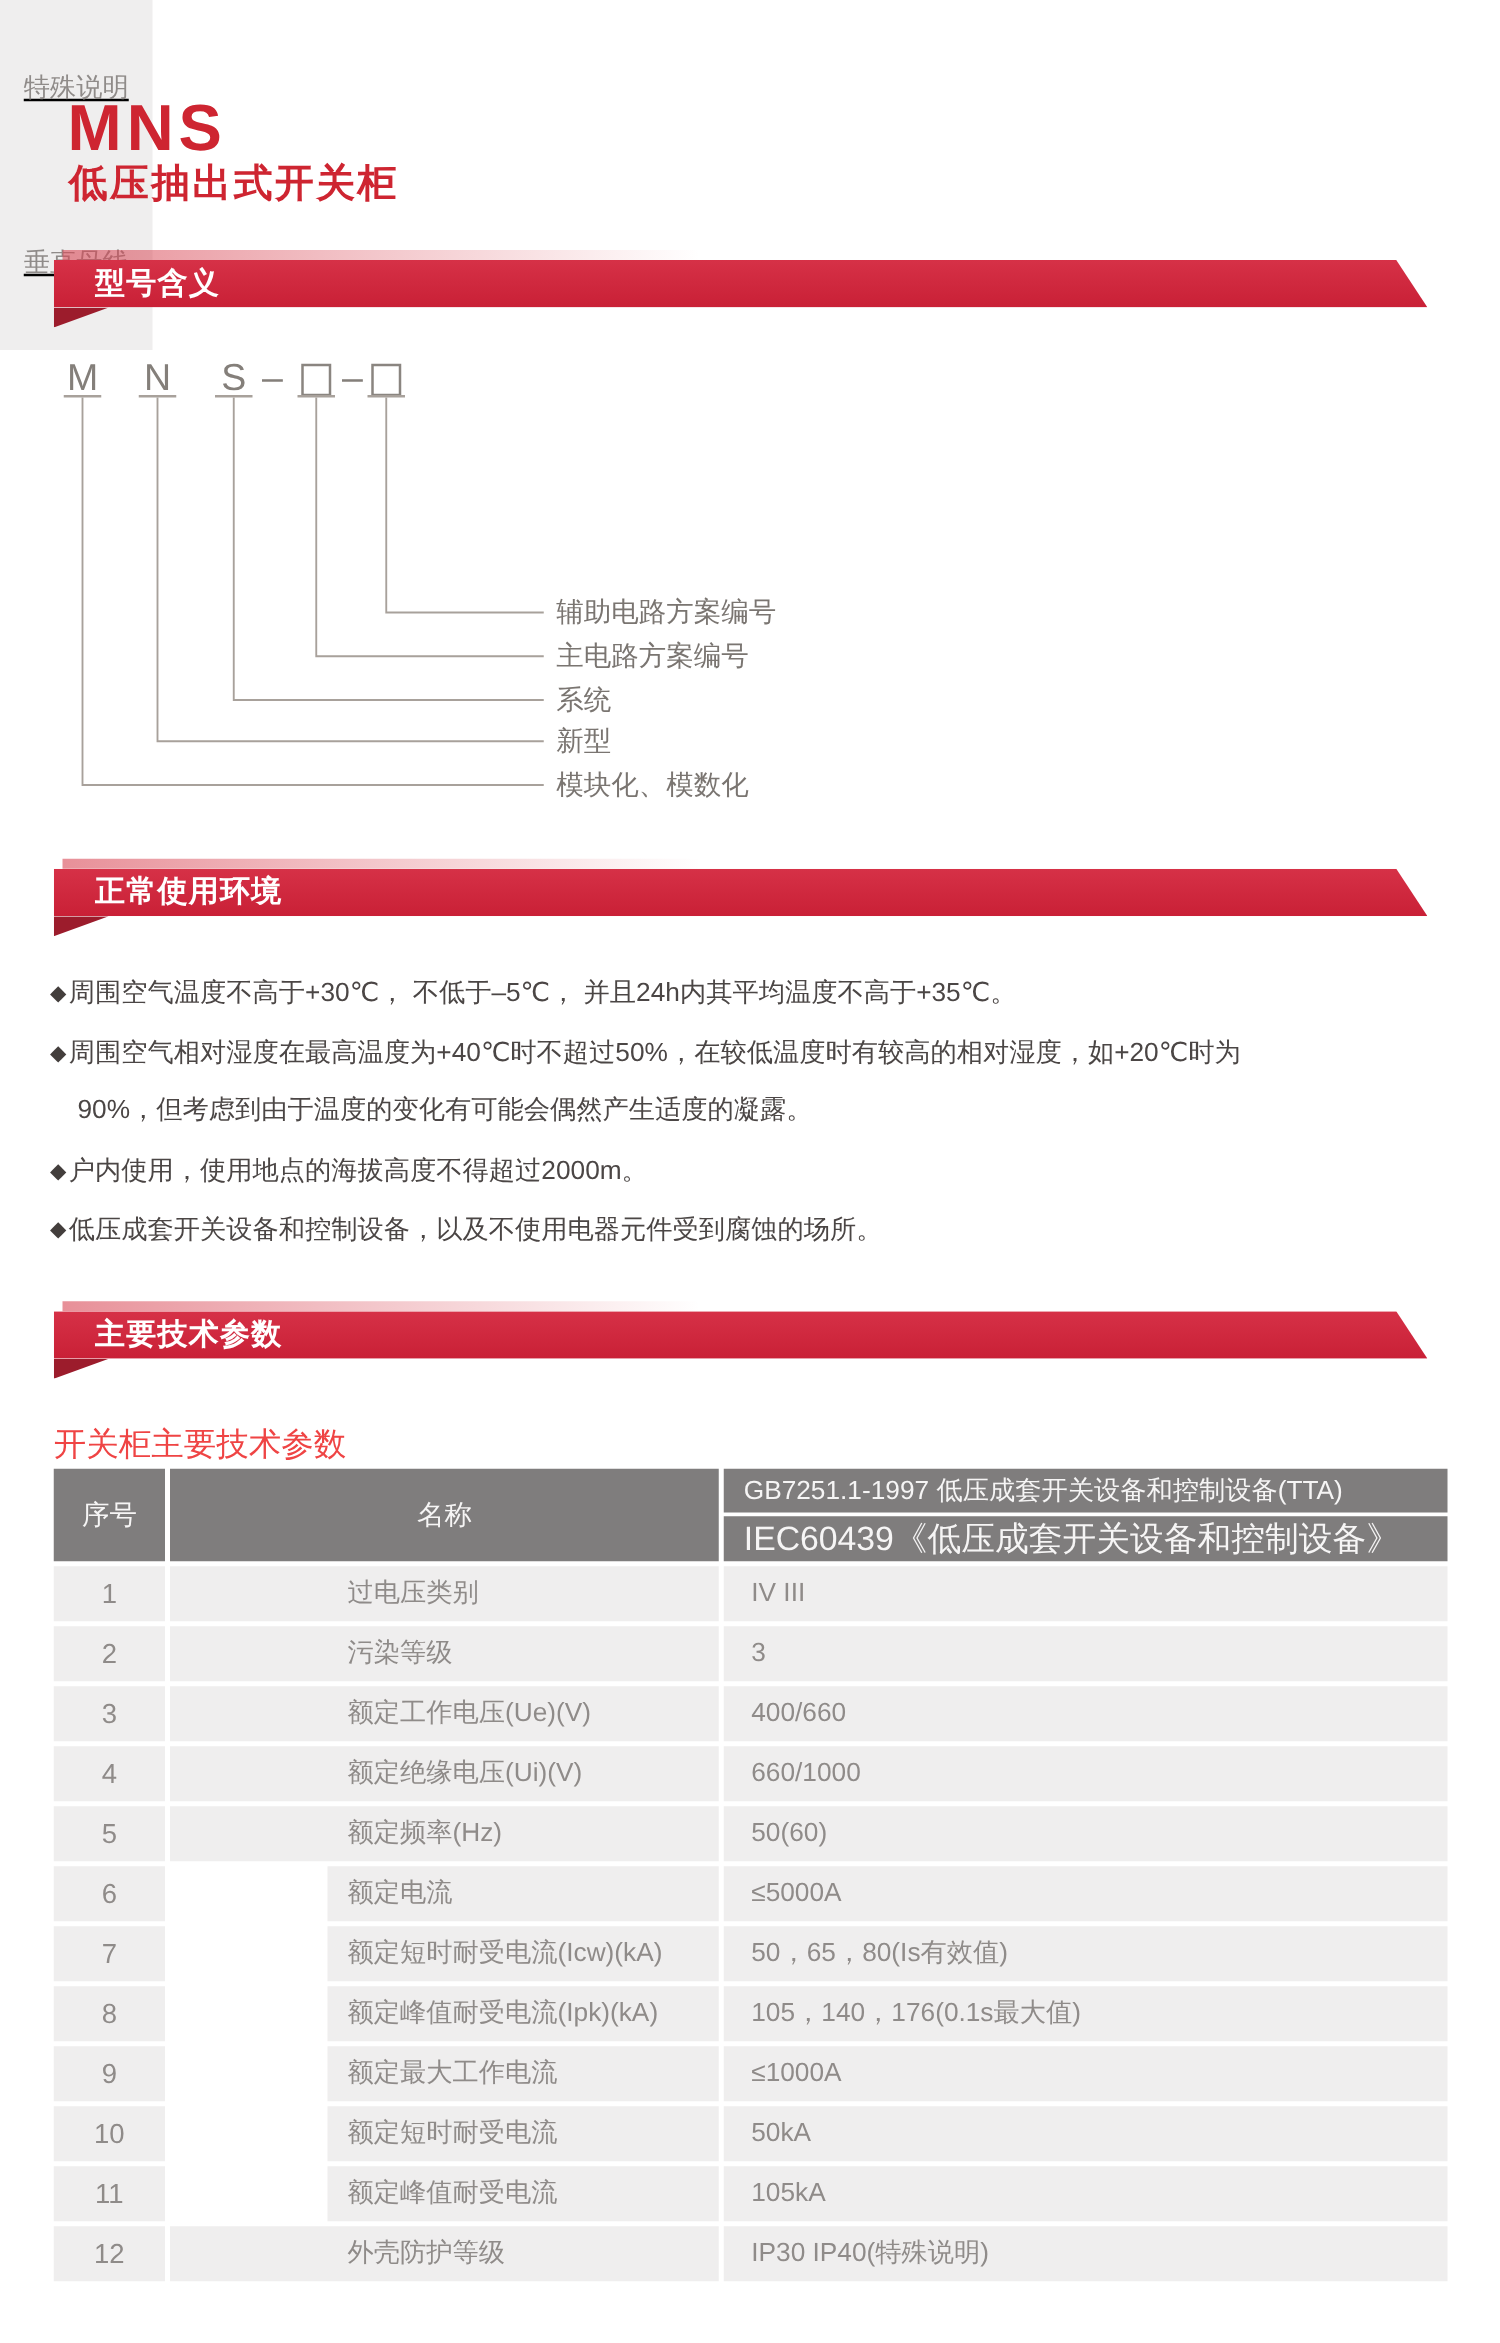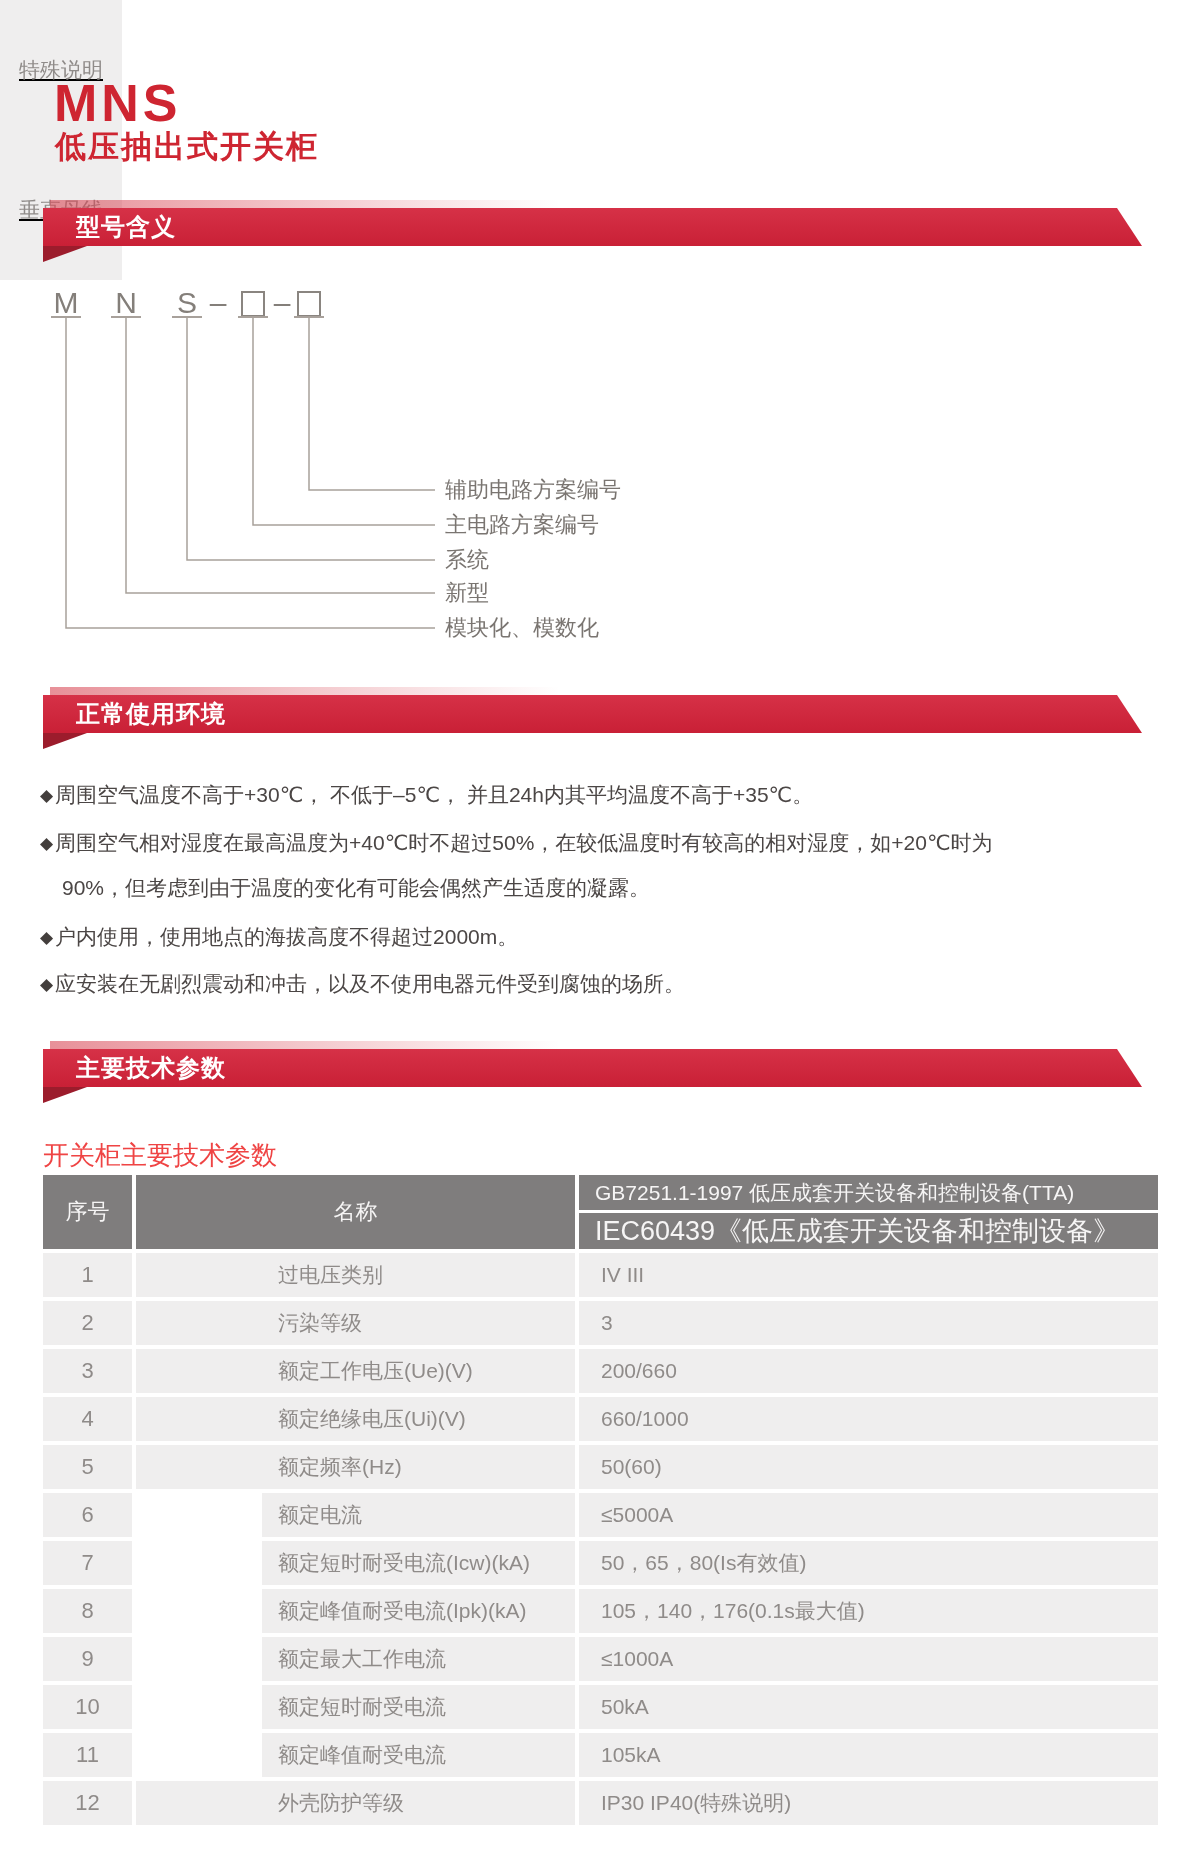--- a/index.html
+++ b/index.html
@@ -110,21 +110,21 @@
     <div class="env-line" style="top:843px;">
       <span class="diam">◆</span><span>周围空气相对湿度在最高温度为+40℃时不超过50%，在较低温度时有较高的相对湿度，如+20℃时为</span>
     </div>
     <div class="env-line cont" style="top:888px;">
       <span>90%，但考虑到由于温度的变化有可能会偶然产生适度的凝露。</span>
     </div>
     <div class="env-line" style="top:937px;">
       <span class="diam">◆</span><span>户内使用，使用地点的海拔高度不得超过2000m。</span>
     </div>
     <div class="env-line" style="top:984px;">
-      <span class="diam">◆</span><span>应安装在无剧烈震动和冲击，以及不使用电器元件受到腐蚀的场所。</span>
+      <span class="diam">◆</span><span>低压成套开关设备和控制设备，以及不使用电器元件受到腐蚀的场所。</span>
     </div>
   </div>
 
   <div class="banner" style="top:1041px;">
     <div class="strip"></div>
     <div class="band"></div>
     <div class="fold"></div>
     <div class="label">主要技术参数</div>
   </div>
 
@@ -140,21 +140,21 @@
     <div class="cell cell-no" style="left:43px;top:1253px;height:44px;">1</div>
     <div class="cell cell-name plain" style="top:1253px;height:44px;">过电压类别</div>
     <div class="cell cell-value" style="top:1253px;height:44px;">IV III</div>
 
     <div class="cell cell-no" style="left:43px;top:1301px;height:44px;">2</div>
     <div class="cell cell-name plain" style="top:1301px;height:44px;">污染等级</div>
     <div class="cell cell-value" style="top:1301px;height:44px;">3</div>
 
     <div class="cell cell-no" style="left:43px;top:1349px;height:44px;">3</div>
     <div class="cell cell-name plain" style="top:1349px;height:44px;">额定工作电压(Ue)(V)</div>
-    <div class="cell cell-value" style="top:1349px;height:44px;">200/660</div>
+    <div class="cell cell-value" style="top:1349px;height:44px;">400/660</div>
 
     <div class="cell cell-no" style="left:43px;top:1397px;height:44px;">4</div>
     <div class="cell cell-name plain" style="top:1397px;height:44px;">额定绝缘电压(Ui)(V)</div>
     <div class="cell cell-value" style="top:1397px;height:44px;">660/1000</div>
 
     <div class="cell cell-no" style="left:43px;top:1445px;height:44px;">5</div>
     <div class="cell cell-name plain" style="top:1445px;height:44px;">额定频率(Hz)</div>
     <div class="cell cell-value" style="top:1445px;height:44px;">50(60)</div>
 
     <div class="cell-group" style="top:1493px;height:140px;">特殊说明</div>

